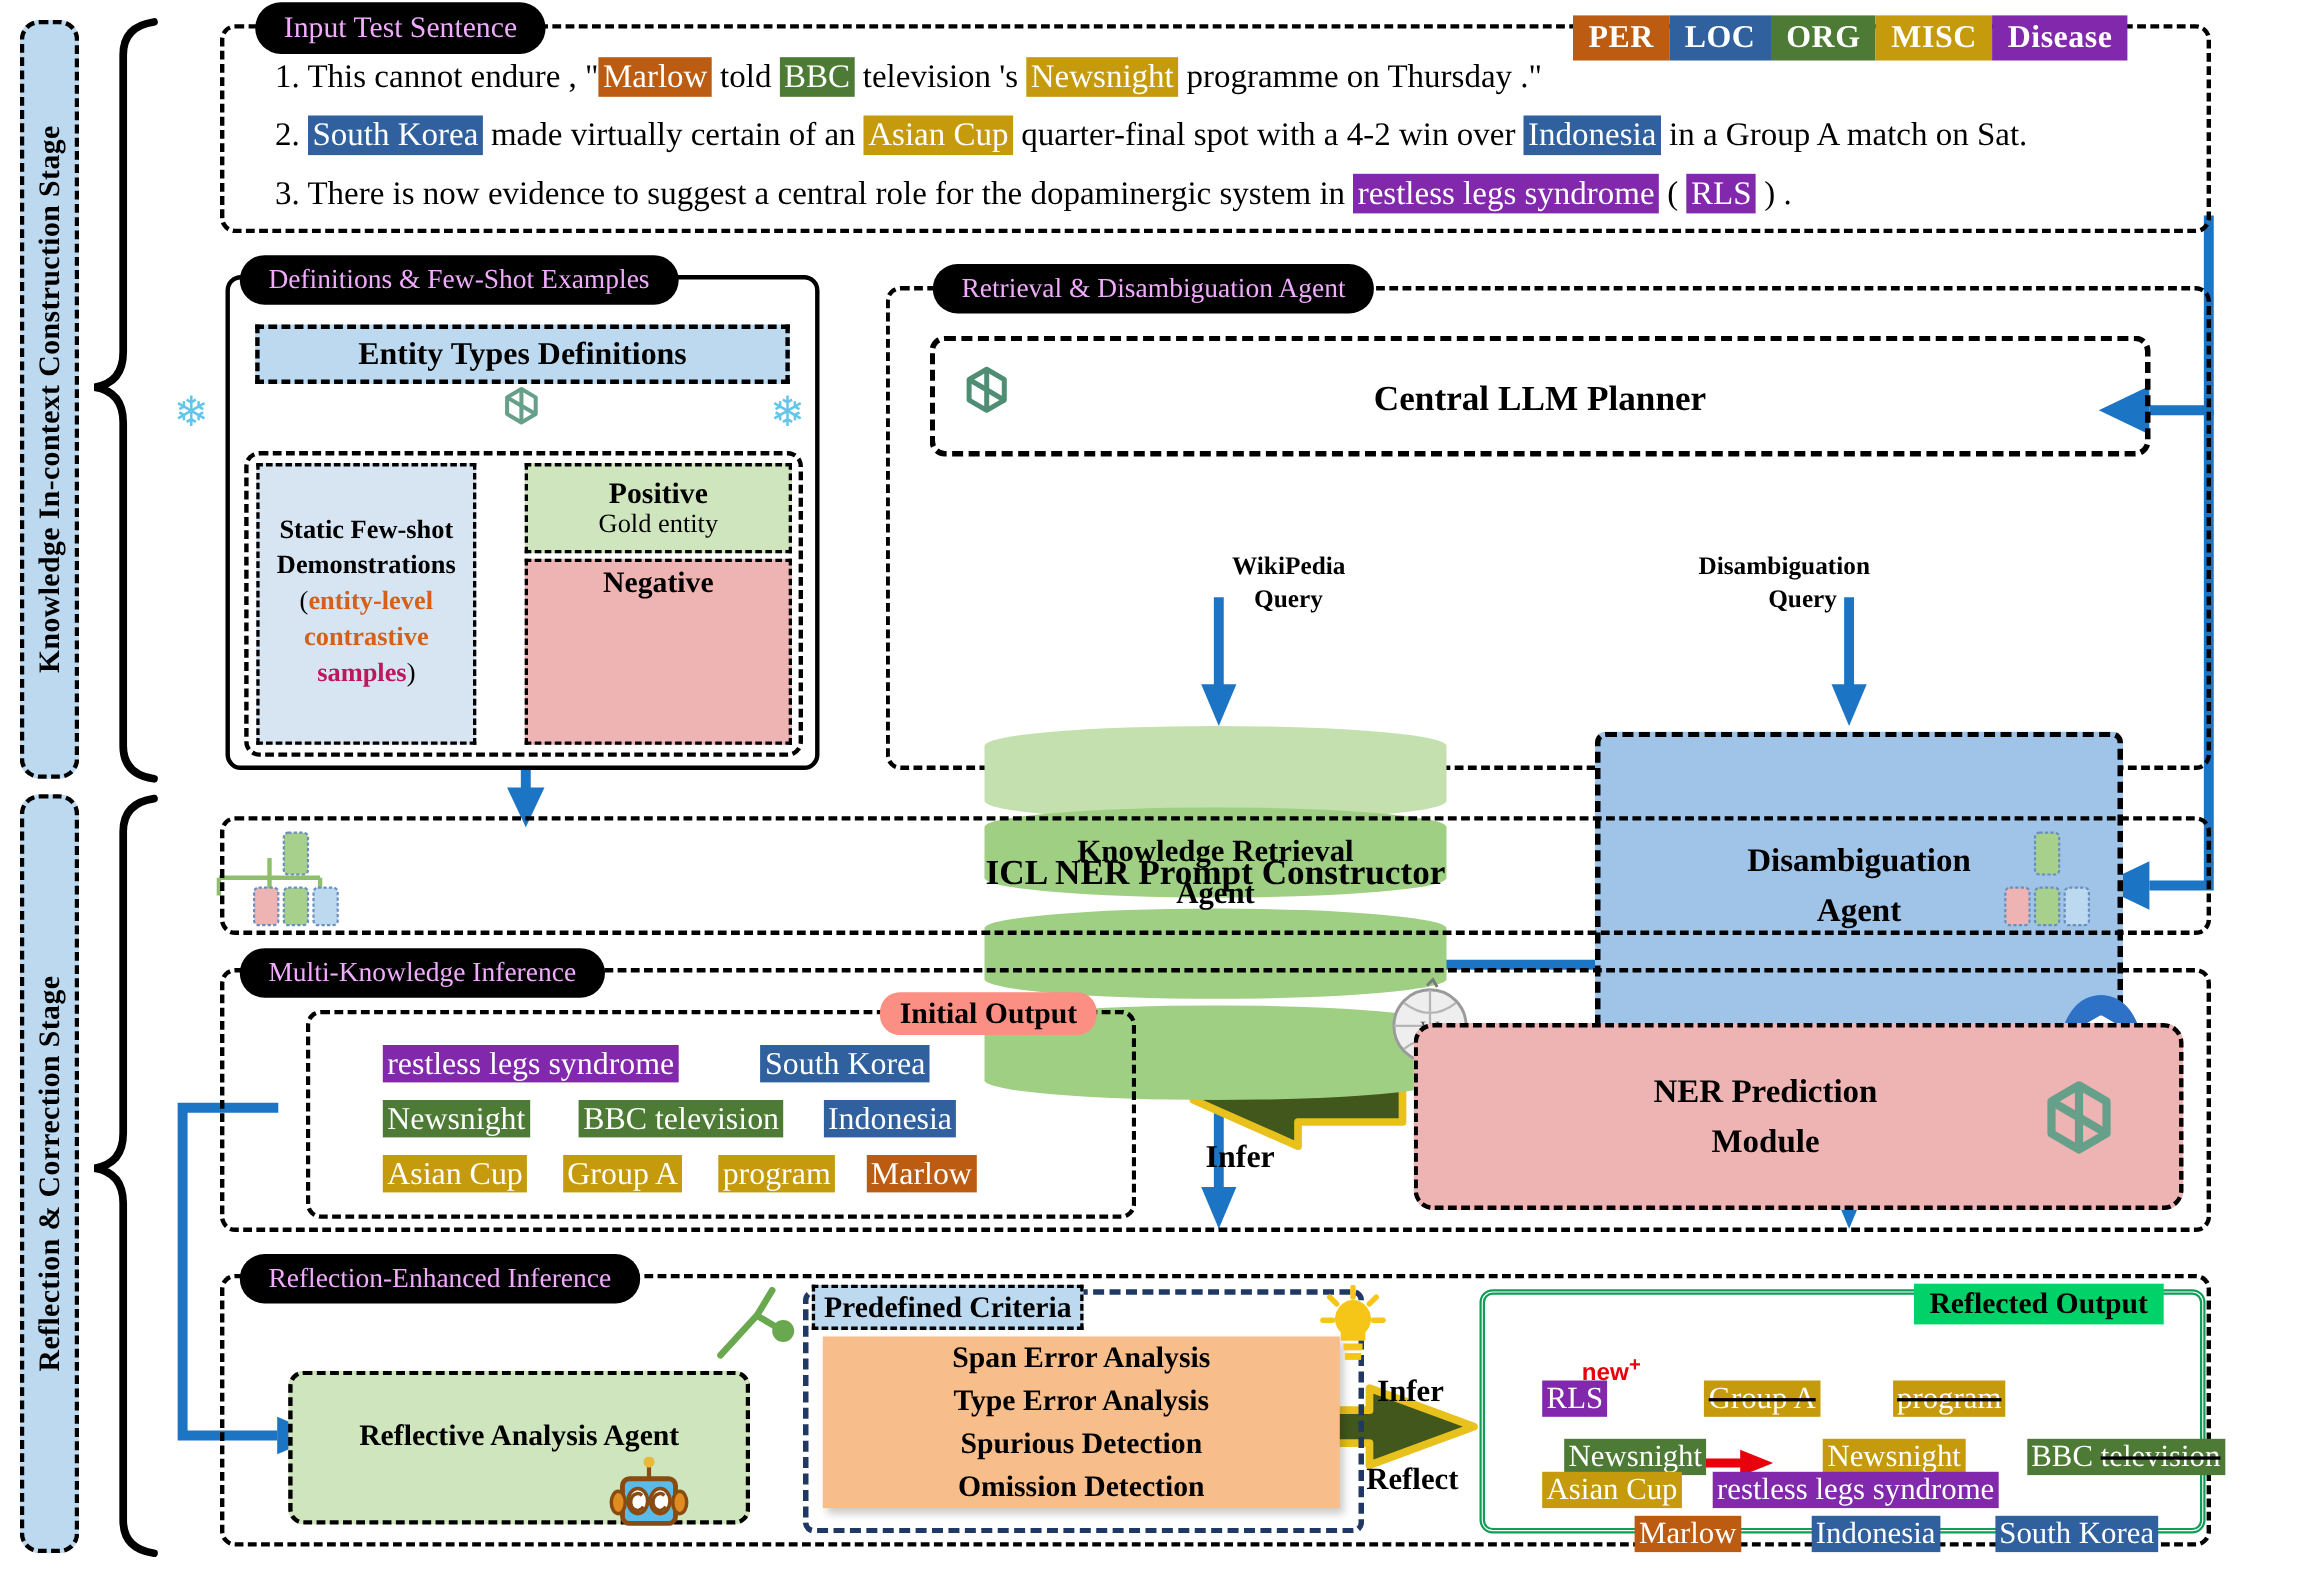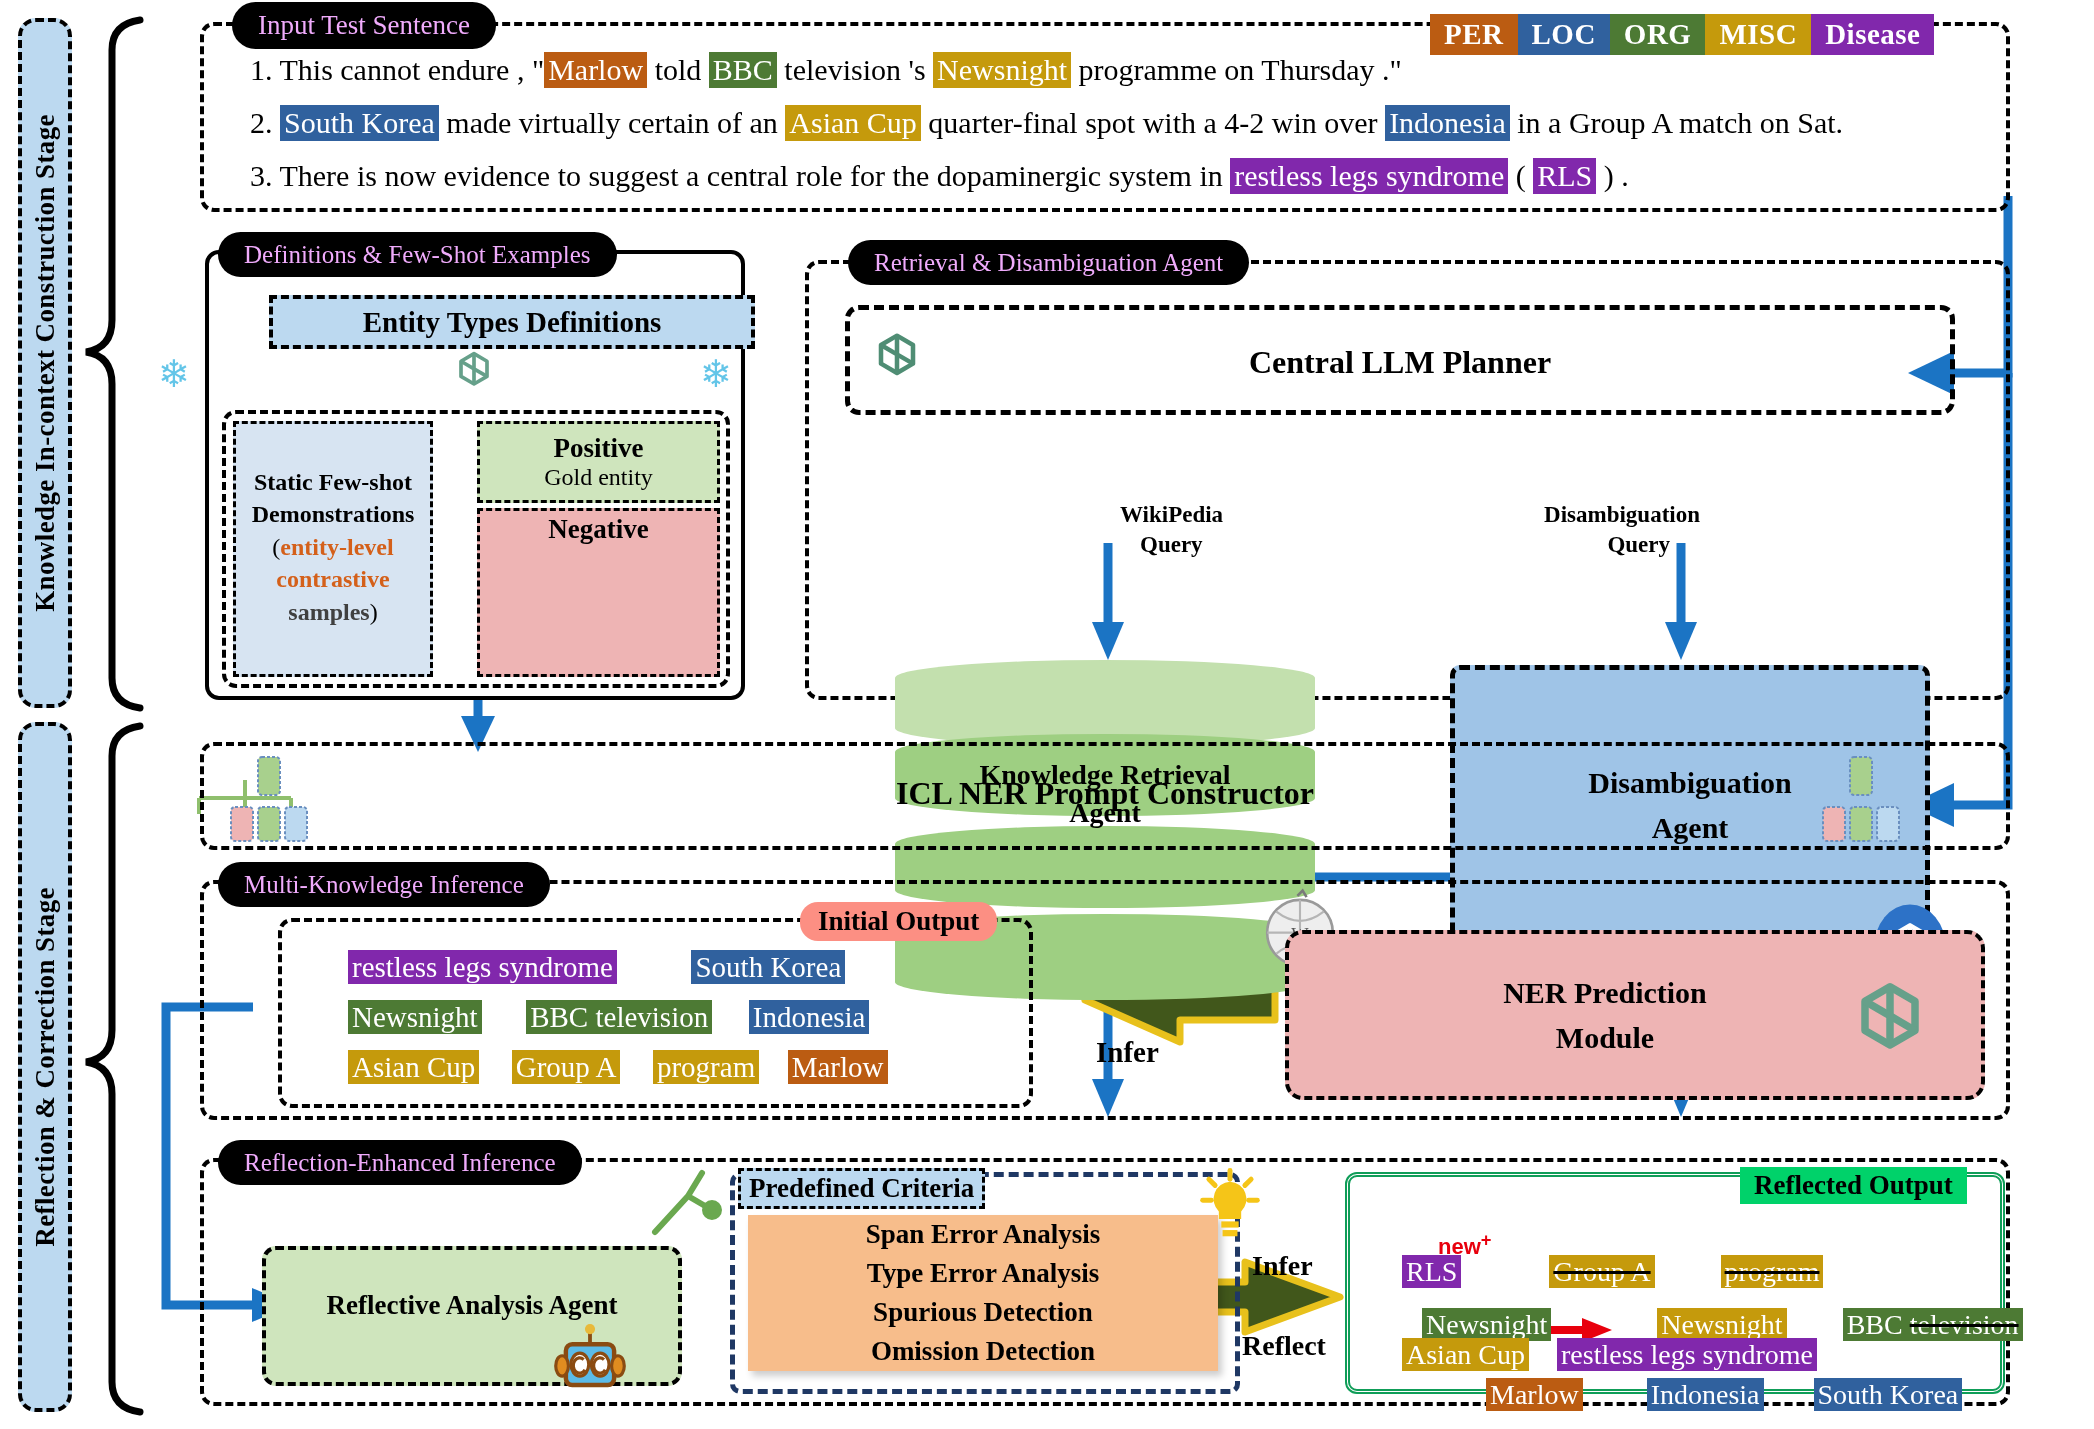--- a/index.html
+++ b/index.html
@@ -147,21 +147,21 @@
 </div>
 
 <div class="sent" style="left:250px;top:158px;">
   <span>3.</span>
   <span>There is now evidence to suggest a central role for the dopaminergic system in </span><span class="tag DIS">restless legs syndrome</span><span> ( </span><span class="tag DIS">RLS</span><span> ) .</span>
 </div>
 
 <div class="solidbox" style="left:205px;top:250px;width:540px;height:450px;"></div>
 <div class="pill" style="left:218px;top:232px;font-size:25px;">Definitions &amp; Few-Shot Examples</div>
 
-<div class="bluebox" style="left:232px;top:295px;width:486px;height:54px;margin-left:37px;">
+<div class="bluebox" style="left:232px;top:295px;width:486px;height:54px;">
   <span>Entity Types Definitions</span>
 </div>
 
 <div class="abs" style="left:158px;top:352px;font-size:38px;color:#63c5e8;">❄</div>
 <div class="abs" style="left:700px;top:352px;font-size:38px;color:#63c5e8;">❄</div>
 
 <div class="abs" style="left:448px;top:345px;">
   <svg width="52" height="52" viewBox="0 0 48 48">
       <g fill="none" stroke="#66a08a" stroke-width="3.4" stroke-linejoin="round">
    <path d="M24 8 l12 7 v14 l-12 7 -12 -7 V15 z"></path>
@@ -172,21 +172,21 @@
 </div>
 
 <div class="dashbox" style="left:222px;top:410px;width:508px;height:278px;border-width:4px;"></div>
 
 <div class="abs" style="left:233px;top:421px;width:200px;height:256px;background:#d7e4f2;border:3px dashed #000;box-sizing:border-box;">
   <div style="margin-top:42px;text-align:center;font-size:24px;line-height:1.35;">
     <div style="font-weight:bold;">Static Few-shot</div>
     <div style="font-weight:bold;">Demonstrations</div>
     <div><span>(</span><span style="color:#d4601a;font-weight:bold;">entity-level</span></div>
     <div style="color:#d4601a;font-weight:bold;">contrastive</div>
-    <div><span style="color:#404040;font-weight:bold;">samples</span><span>)</span></div>
+    <div><span style="color:#be185d;font-weight:bold;">samples</span><span>)</span></div>
   </div>
 </div>
 
 <div class="abs ctr" style="left:477px;top:421px;width:243px;height:82px;background:#cfe5bd;border:3px dashed #000;box-sizing:border-box;">
   <div style="font-weight:bold;font-size:27px;">Positive</div>
   <div style="font-size:24px;">Gold entity</div>
 </div>
 
 <div class="abs" style="left:477px;top:508px;width:243px;height:169px;background:#eeb4b4;border:3px dashed #000;box-sizing:border-box;">
   <div style="text-align:center;font-weight:bold;font-size:27px;margin-top:3px;">Negative</div>

